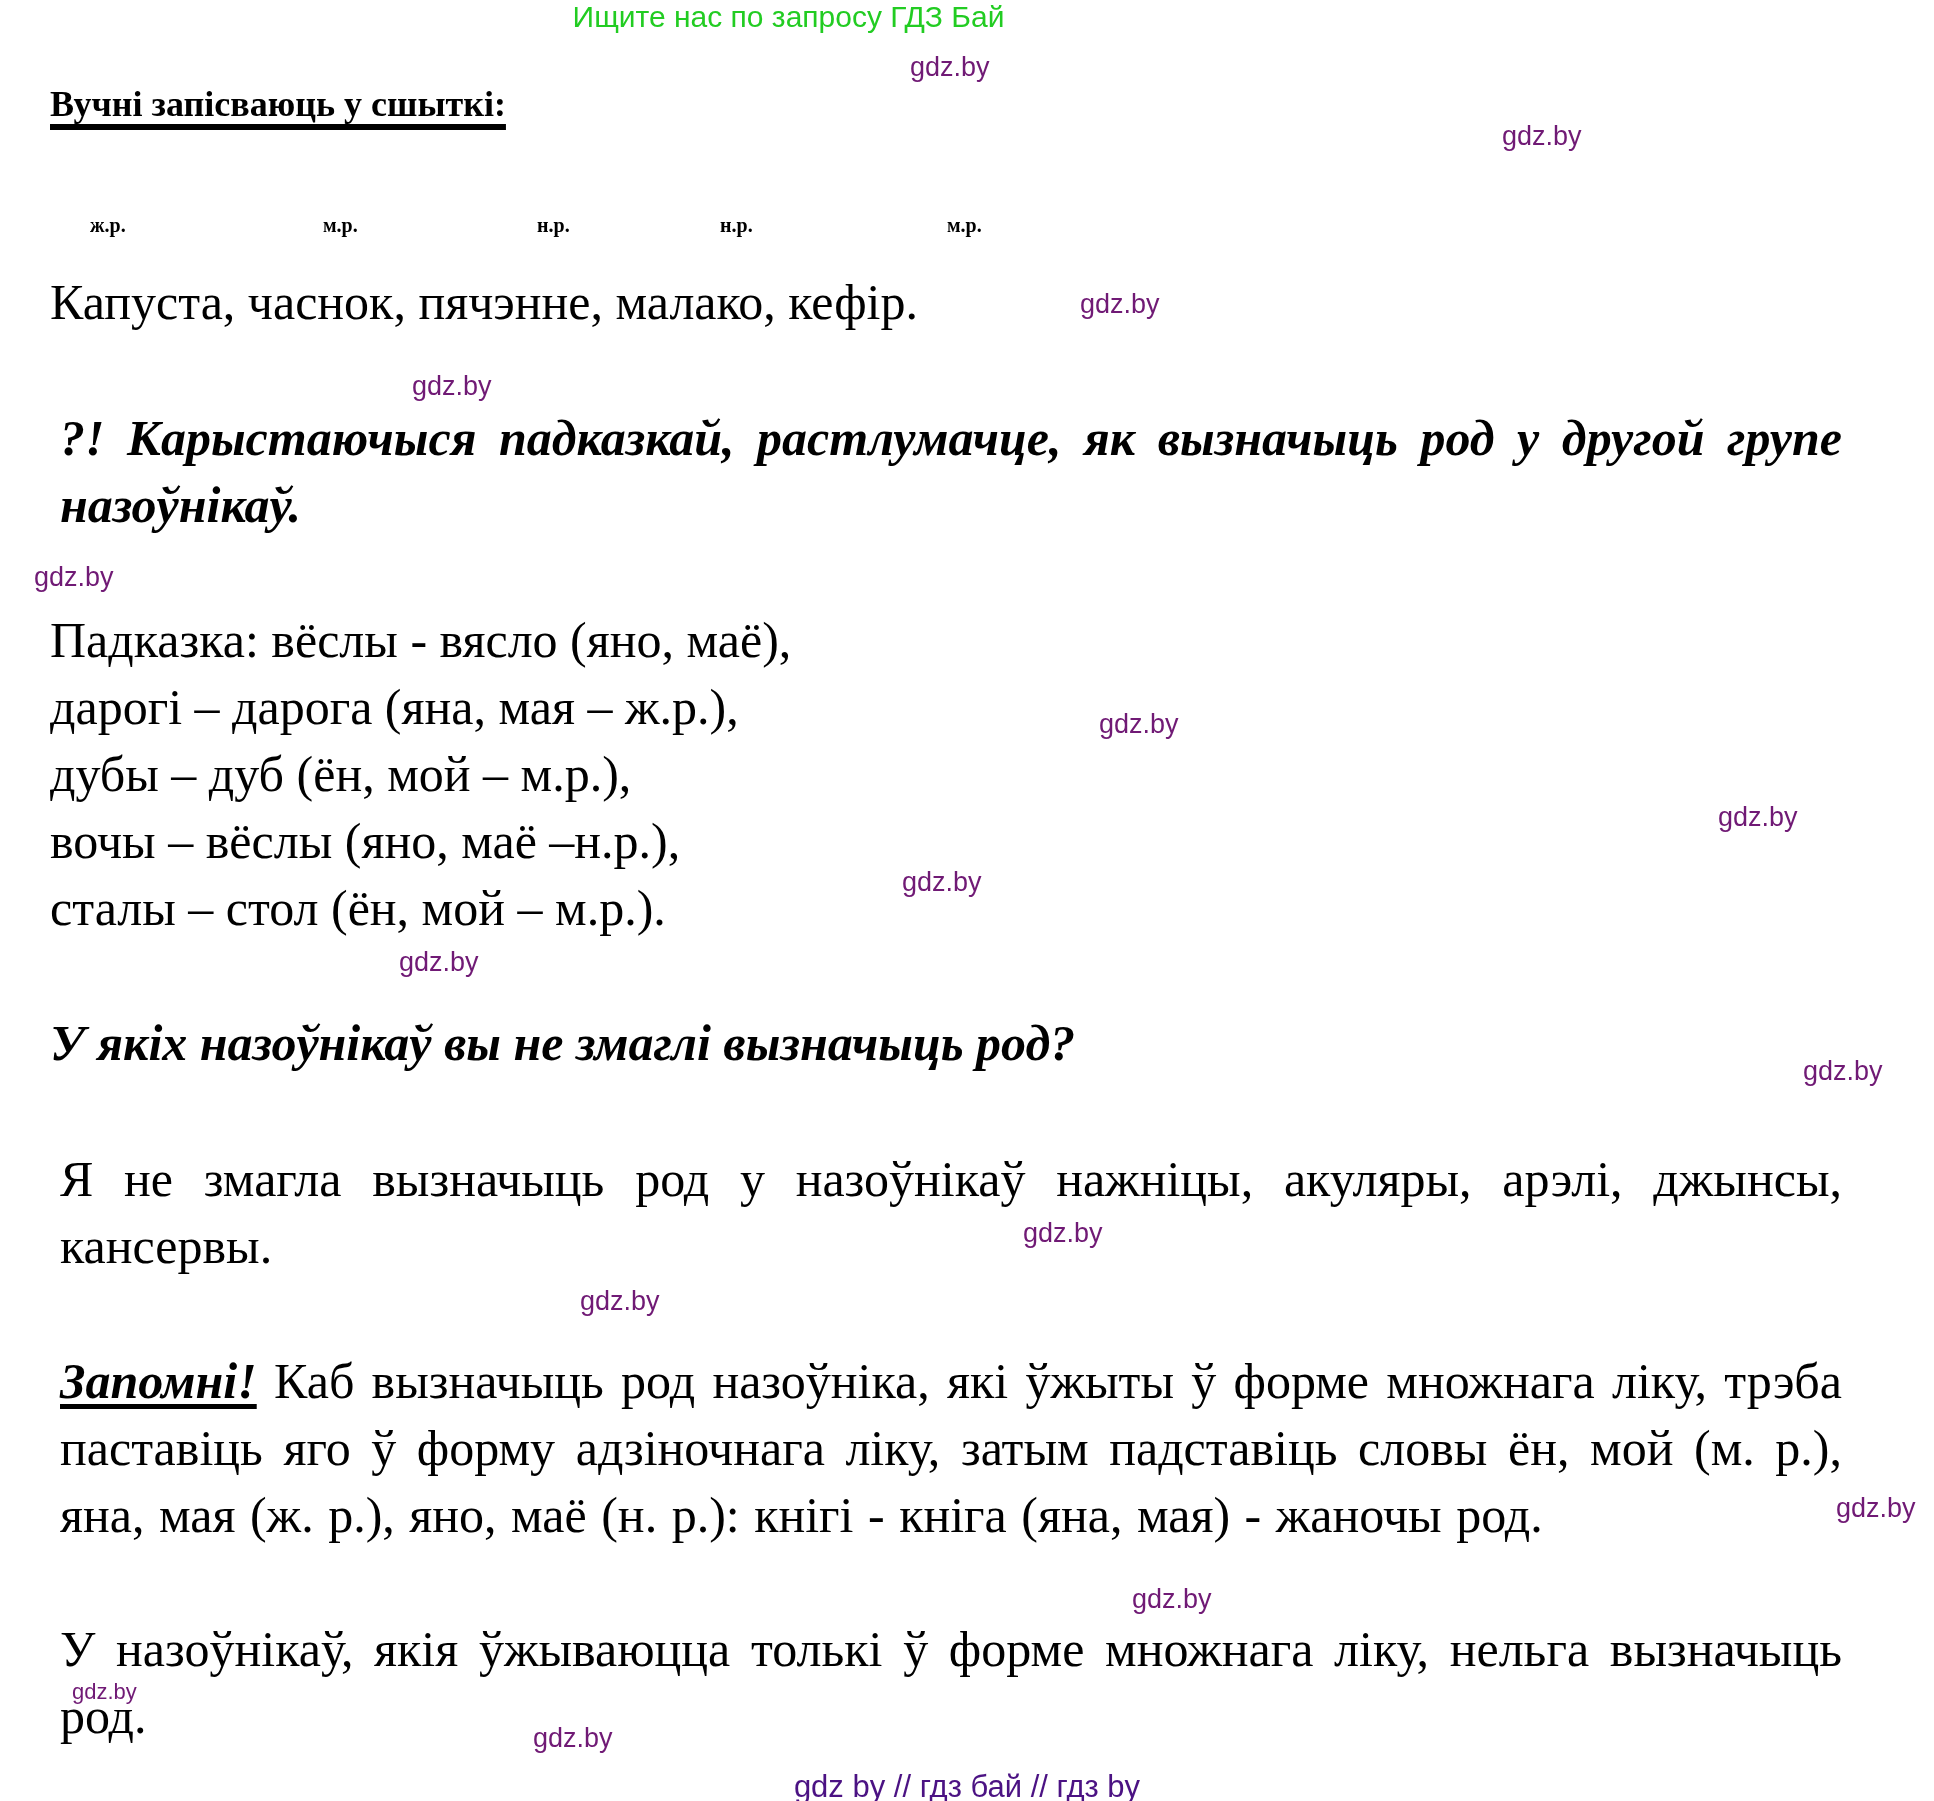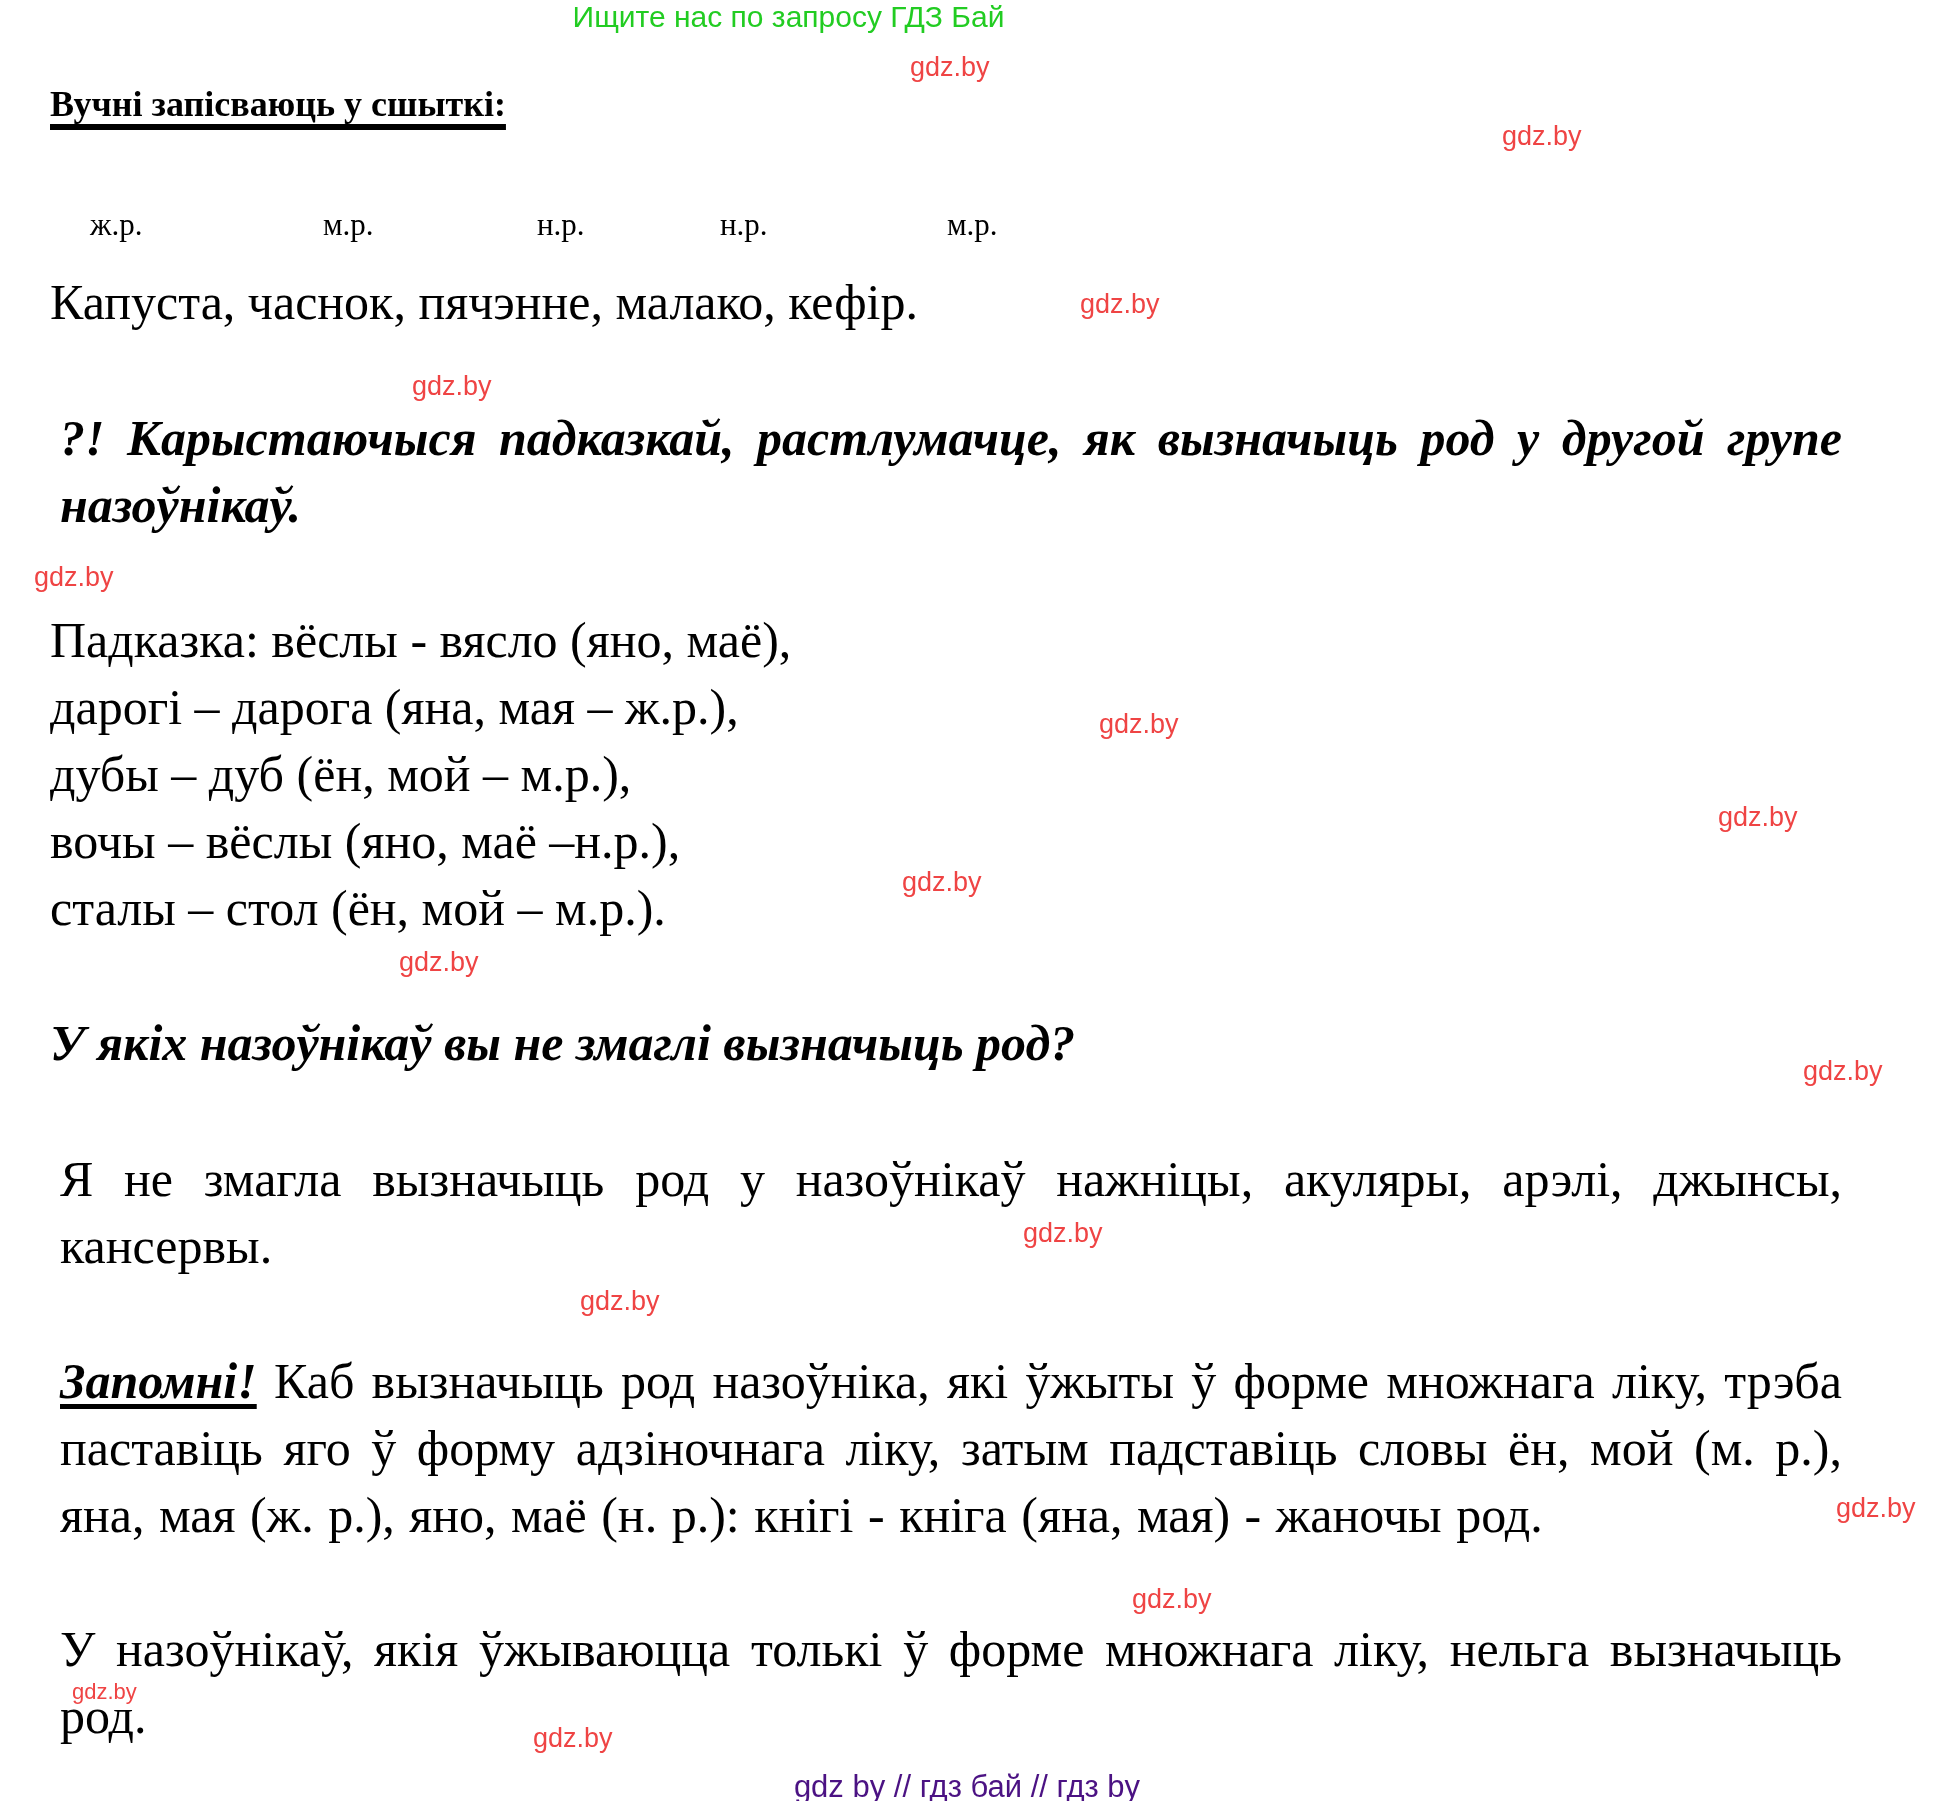--- a/index.html
+++ b/index.html
@@ -8,27 +8,27 @@
       font-family: "Liberation Serif", "DejaVu Serif", serif; color: #000;
     }
     .abs { position: absolute; white-space: nowrap; }
     .banner {
       left: 0; width: 1577px; top: 0; text-align: center;
       font-family: "Liberation Sans", "DejaVu Sans", sans-serif;
       font-size: 30px; line-height: 34px; color: #22cc22;
     }
     .wm {
       font-family: "Liberation Sans", "DejaVu Sans", sans-serif;
-      font-size: 27px; line-height: 30px; color: #ef4444;
+      font-size: 27px; line-height: 30px; color: #701a75;
     }
     .heading {
       left: 50px; top: 72px; font-size: 36px; line-height: 64px; font-weight: bold;
       text-decoration: underline; text-decoration-thickness: 6px; text-underline-offset: 8px;
     }
-    .gender { top: 209px; font-size: 31px; line-height: 32px; font-weight: normal; }
+    .gender { top: 209px; font-size: 20px; line-height: 32px; font-weight: bold; }
     .line { left: 50px; font-size: 50px; line-height: 60px; }
     .para {
       position: absolute; left: 60px; width: 1782px;
       font-size: 50px; line-height: 67px; text-align: justify;
       text-align-last: left; white-space: normal; word-spacing: 2px;
     }
     .q { font-style: italic; font-weight: bold; }
     .remember {
       font-style: italic; font-weight: bold;
       text-decoration: underline; text-decoration-thickness: 5px; text-underline-offset: 6px; margin-top: 14px;

